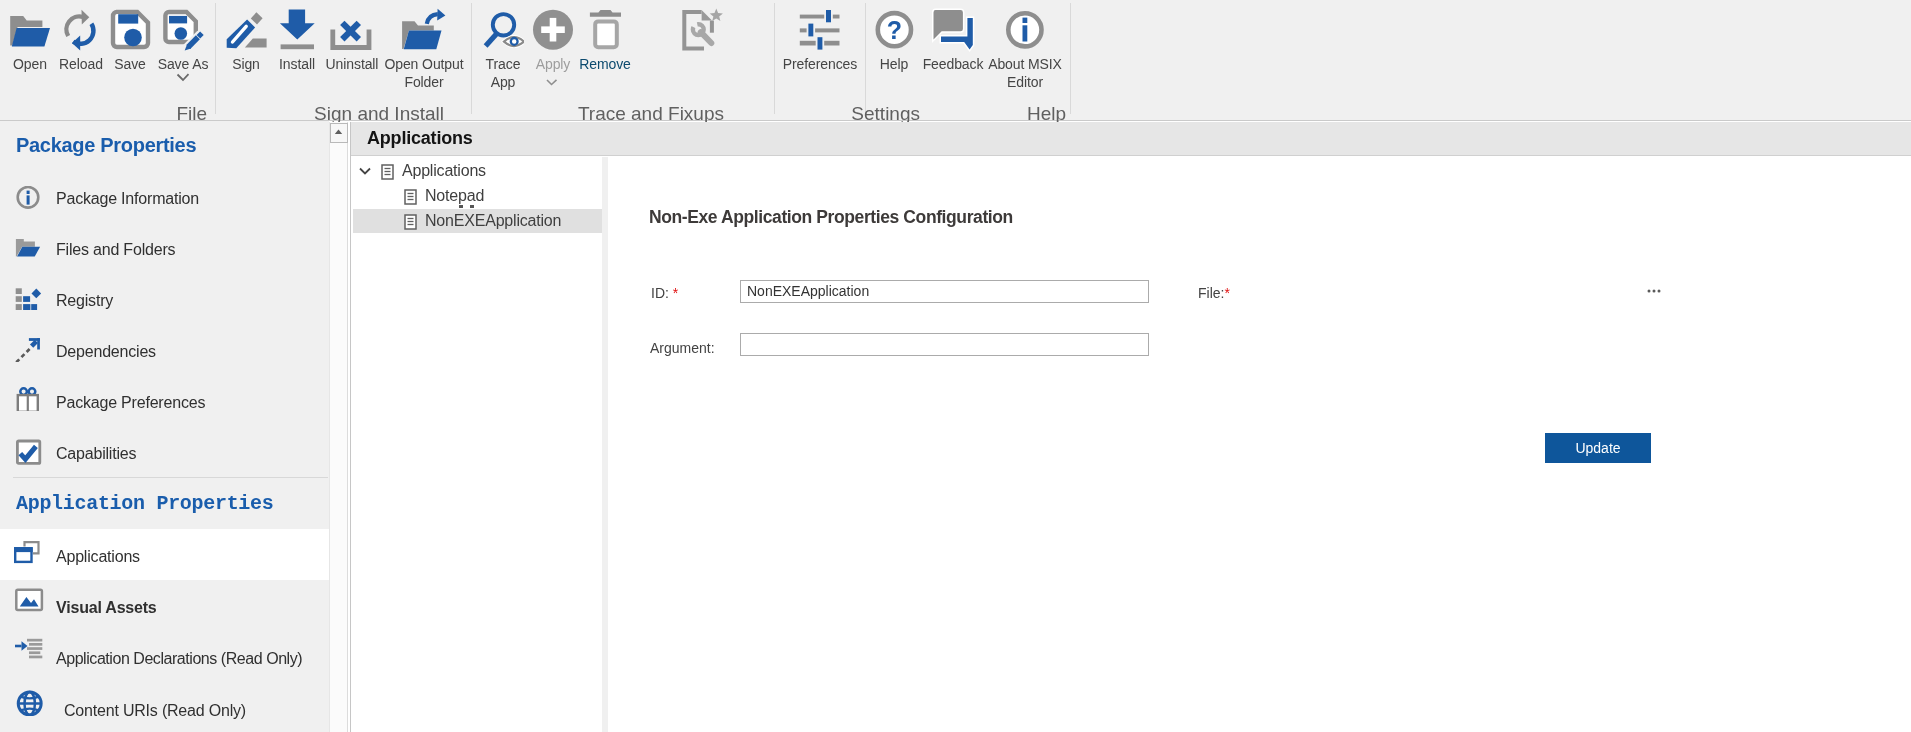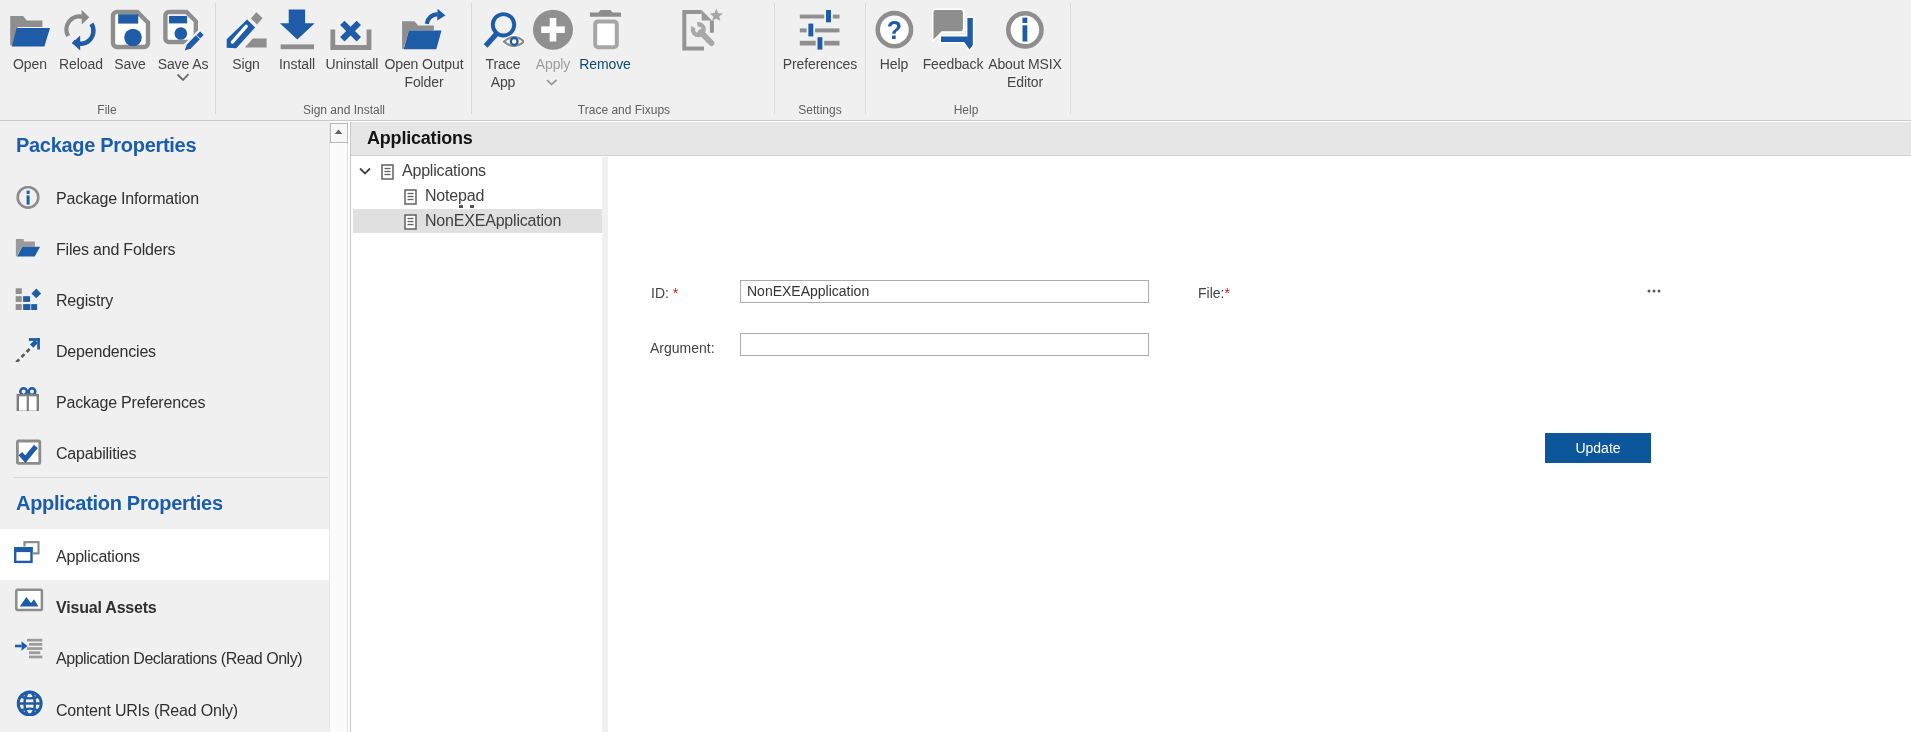--- a/index.html
+++ b/index.html
@@ -3,21 +3,21 @@
 <meta charset="utf-8">
 <style>
   * { margin:0; padding:0; box-sizing:border-box; }
   html,body { width:1911px; height:732px; overflow:hidden; background:#ffffff;
     font-family:"Liberation Sans", sans-serif; }
   .abs { position:absolute; }
   #stage { position:relative; width:1911px; height:732px; }
   .ribbonlbl { position:absolute; top:55px; width:140px; margin-left:-70px;
     text-align:center; font-size:14px; line-height:18px; color:#454545; letter-spacing:-0.1px; }
   .grplbl { position:absolute; top:103px; width:200px; margin-left:-100px;
-    text-align:center; font-size:12px; color:#606060; }
+    text-align:right; font-size:19px; color:#606060; }
   .sep { position:absolute; top:3px; height:111px; width:1px; background:#d9d9d9; }
   .navtxt { position:absolute; left:56px; font-size:16px; color:#303030;
     letter-spacing:-0.2px; white-space:nowrap; }
   .treetxt { position:absolute; font-size:16px; color:#3f3f3f; letter-spacing:-0.2px; white-space:nowrap; }
   .inp { position:absolute; border:1px solid #ababab; background:#fff; font-size:14px;
     color:#333; line-height:21px; padding-left:6px; white-space:nowrap; }
   .flbl { position:absolute; font-size:14px; color:#434343; white-space:nowrap; }
   .red { color:#e01010; }
 </style>
 </head>
@@ -173,26 +173,26 @@
 
   <div class="abs" id="sidebar" style="left:0;top:121px;width:329px;height:611px;background:#f0f0f0;">
     <div class="abs" style="left:16px;top:13px;font-size:20px;font-weight:bold;letter-spacing:-0.3px;color:#1a5dac;">Package Properties</div>
     <div class="navtxt" style="top:69px;">Package Information</div>
     <div class="navtxt" style="top:120px;">Files and Folders</div>
     <div class="navtxt" style="top:171px;">Registry</div>
     <div class="navtxt" style="top:222px;">Dependencies</div>
     <div class="navtxt" style="top:273px;">Package Preferences</div>
     <div class="navtxt" style="top:324px;">Capabilities</div>
     <div class="abs" style="left:13px;top:356px;width:315px;height:1px;background:#d8d8d8;"></div>
-    <div class="abs" style="left:16px;top:371px;font-size:20px;font-weight:bold;letter-spacing:-0.3px;color:#1a5dac;">Application Properties</div>
+    <div class="abs" style="left:16px;top:371px;font-size:20px;font-weight:bold;letter-spacing:-0.3px;color:#1a5dac;font-family:Liberation Mono, monospace;">Application Properties</div>
     <div class="abs" style="left:0;top:408px;width:329px;height:51px;background:#ffffff;"></div>
     <div class="navtxt" style="top:426.5px;">Applications</div>
     <div class="navtxt" style="top:478px;font-weight:bold;">Visual Assets</div>
     <div class="navtxt" style="top:529px;letter-spacing:-0.45px;">Application Declarations (Read Only)</div>
-    <div class="navtxt" style="top:580.5px;">Content URIs (Read Only)</div>
+    <div class="navtxt" style="top:580.5px;margin-left:8px;">Content URIs (Read Only)</div>
 
     <svg class="abs" style="left:14px;top:65px" width="30" height="30" viewBox="0 0 30 30">
       <circle cx="14" cy="11.3" r="10.3" fill="none" stroke="#8c8c8c" stroke-width="2.6"></circle>
       <rect x="12.6" y="4.6" width="3" height="3.4" fill="#1f5ca8"></rect>
       <rect x="12.6" y="9.4" width="3" height="9.2" fill="#1f5ca8"></rect>
     </svg>
 
     <svg class="abs" style="left:10px;top:111px" width="34" height="30" viewBox="0 0 34 30">
       <path d="M5.9,6.9 H13.8 V9.4 H24.9 V14.8 H12.1 L6.5,24.5 H5.9 Z" fill="#9a9a9a"></path>
       <polygon points="12.3,14.8 30.1,14.8 24.7,24.6 7,24.6" fill="#1f5ca8"></polygon>
@@ -295,20 +295,21 @@
         <line x1="3.5" y1="4.5" x2="9.5" y2="4.5" stroke="#606060" stroke-width="1.3"></line>
         <line x1="3.5" y1="7.5" x2="9.5" y2="7.5" stroke="#606060" stroke-width="1.3"></line>
         <line x1="3.5" y1="10.5" x2="9.5" y2="10.5" stroke="#606060" stroke-width="1.3"></line>
       </svg>
     <div class="treetxt" style="left:74px;top:54.5px;">NonEXEApplication</div>
   </div>
 
   <div class="abs" style="left:602px;top:157px;width:6px;height:575px;background:#f0f0f0;"></div>
 
   <div class="abs" id="form" style="left:608px;top:157px;width:1303px;height:575px;background:#ffffff;">
+    <div class="abs" style="left:41px;top:50px;font-size:17.5px;font-weight:bold;letter-spacing:-0.4px;color:#3d3a39;">Non-Exe Application Properties Configuration</div>
 
     <div class="flbl" style="left:43px;top:128px;">ID: <span class="red">*</span></div>
     <div class="inp" style="left:132px;top:123px;width:409px;height:23px;">NonEXEApplication</div>
 
     <div class="flbl" style="left:590px;top:128px;">File:<span class="red">*</span></div>
     <svg class="abs" style="left:1038px;top:131px" width="16" height="6" viewBox="0 0 16 6">
         <circle cx="3" cy="3" r="1.5" fill="#5a5a5a"></circle>
         <circle cx="8" cy="3" r="1.5" fill="#5a5a5a"></circle>
         <circle cx="13" cy="3" r="1.5" fill="#5a5a5a"></circle>
       </svg>

